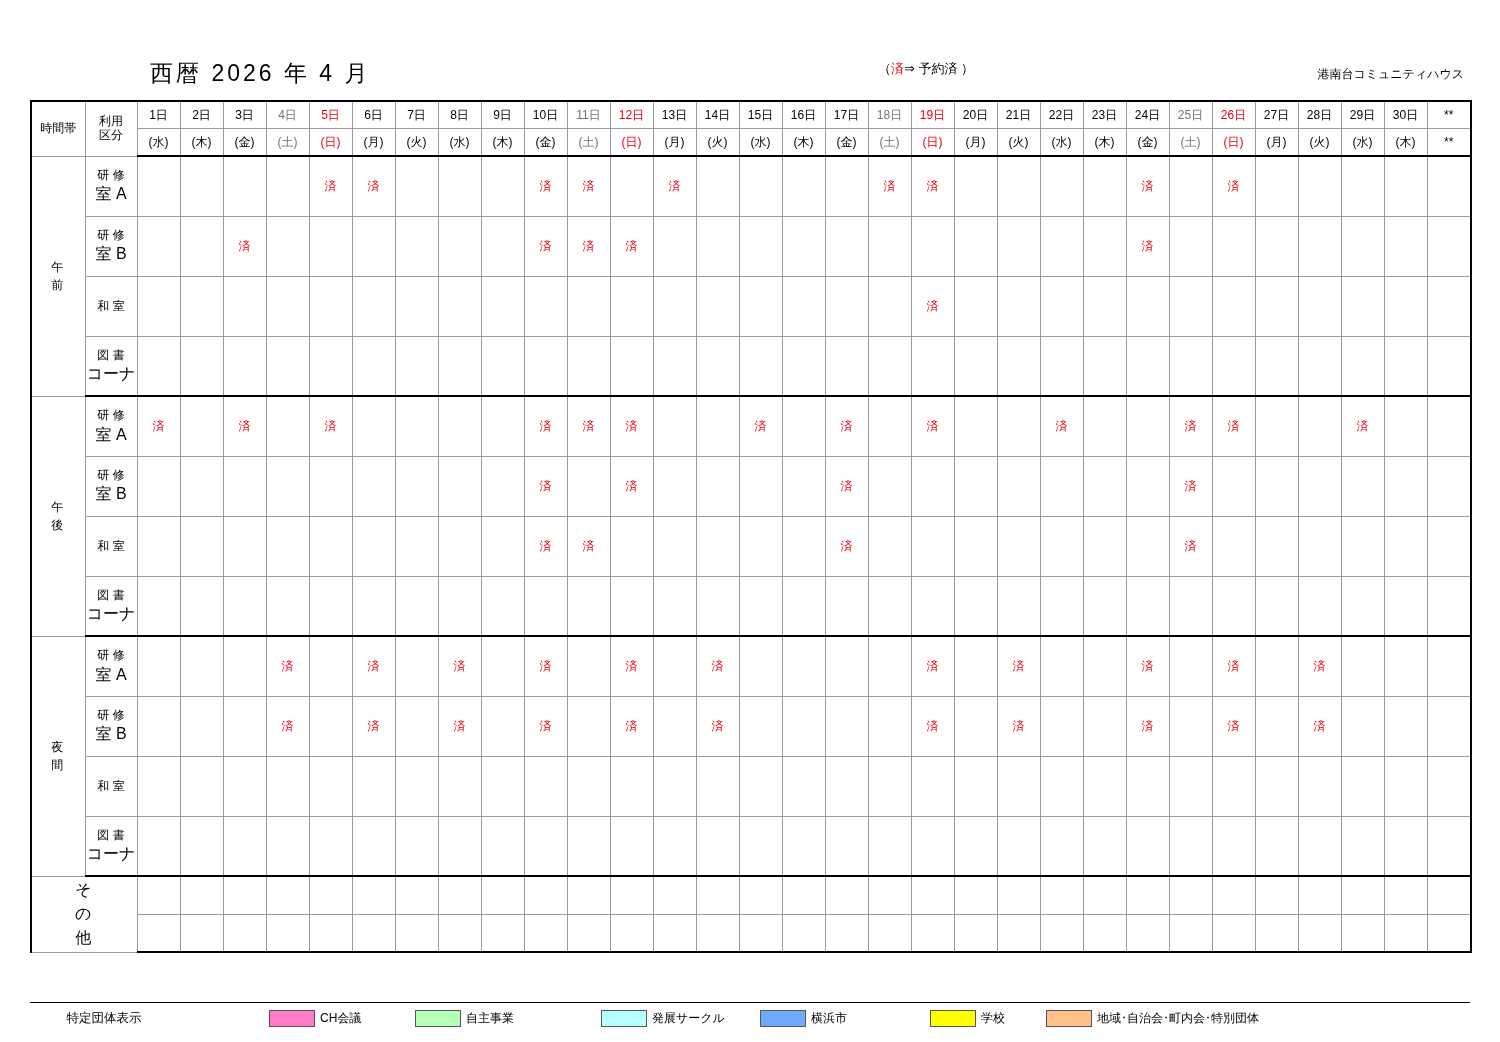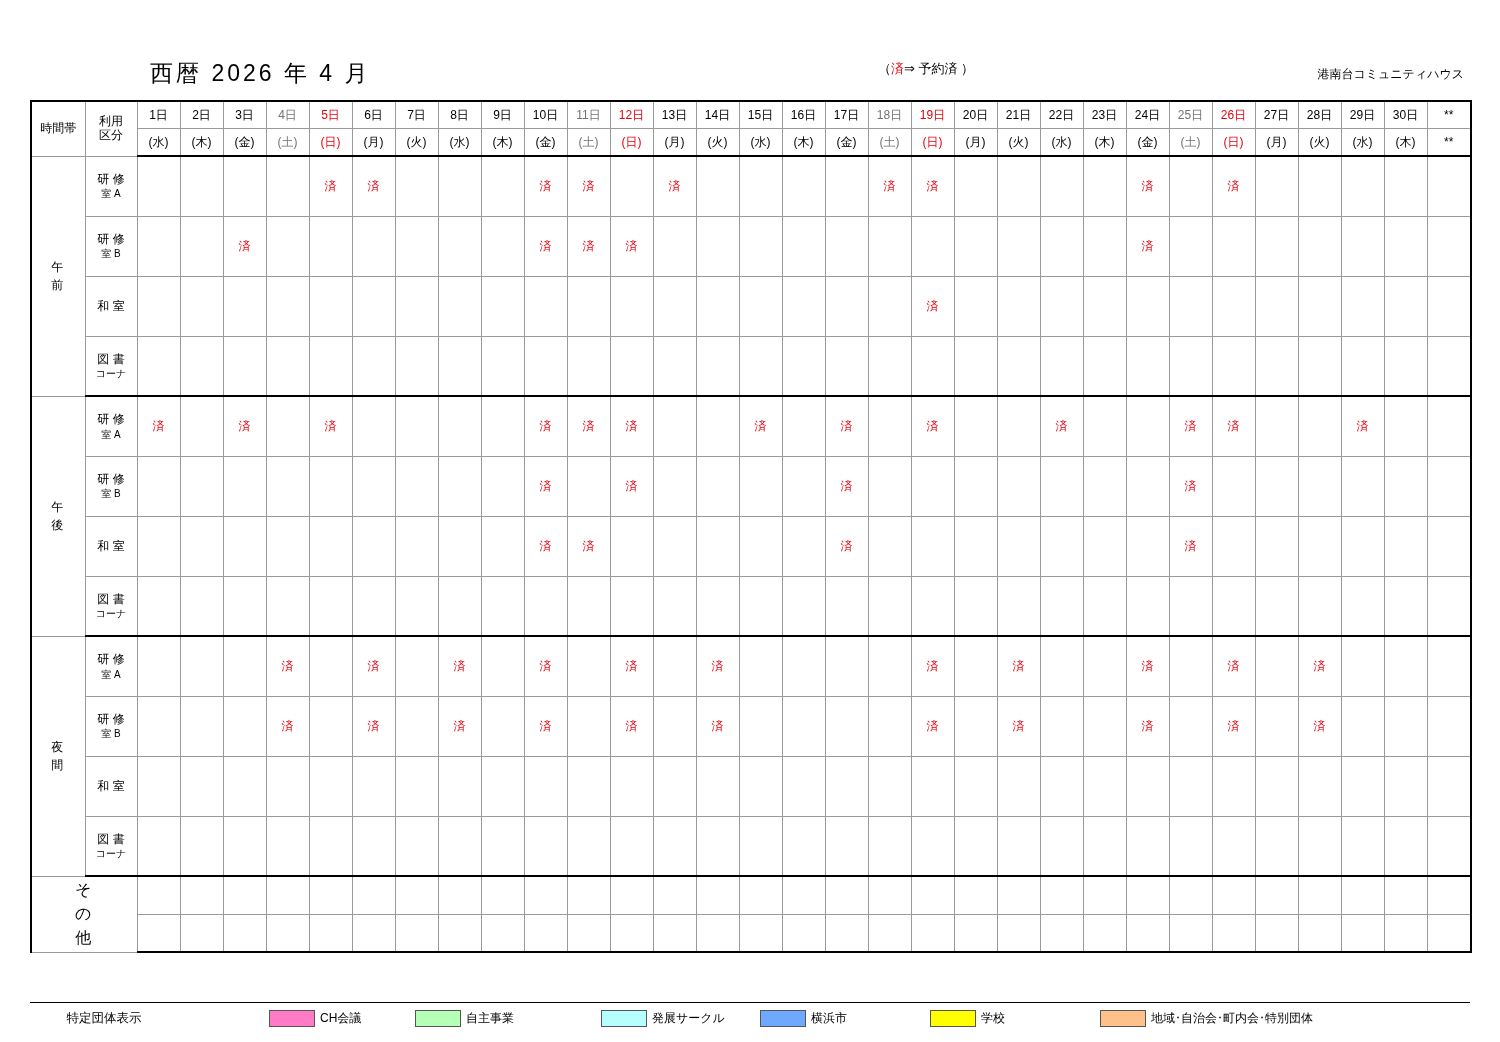--- a/index.html
+++ b/index.html
@@ -77,21 +77,21 @@
   .thick-right{border-right:2px solid #000 !important;}
   .dotted-bottom{border-bottom:1px dotted #555 !important;}
 
   .timeband{
     font-size:17px;letter-spacing:2px;line-height:1.5;
   }
   .timeband span{display:block;}
   .roomname{
     font-size:11.5px;line-height:1.35;white-space:nowrap;
   }
-  .roomname .l2{font-size:10px;}
+  .roomname .l2{font-size:16px;}
   .zumi-cell{color:#e8000d;font-size:12.5px;}
 
   
   .footer{
     position:absolute;left:30px;top:1002px;width:1440px;height:30px;
     border-top:1px solid #000;
   }
   .footer-inner{
     position:relative;width:100%;height:30px;
     display:flex;align-items:center;
@@ -768,20 +768,20 @@
           <div class="f-label">発展サークル</div>
         </div>
         <div class="f-item" style="position: absolute; left: 730px;">
           <div class="swatch" style="background: rgb(111, 168, 255);"></div>
           <div class="f-label">横浜市</div>
         </div>
         <div class="f-item" style="position: absolute; left: 900px; align-items: center;">
           <div class="swatch" style="background: rgb(255, 255, 0);"></div>
           <div class="f-label">学校</div>
         </div>
-        <div class="f-item" style="position: absolute; left: 1070px;">
+        <div class="f-item" style="position: absolute; left: 1016px;">
           <div class="swatch" style="background: rgb(255, 192, 138);"></div>
           <div class="f-label">地域･自治会･町内会･特別団体</div>
         </div>
       </div>
   </div>
 
 </div>
 
 </body></html>

